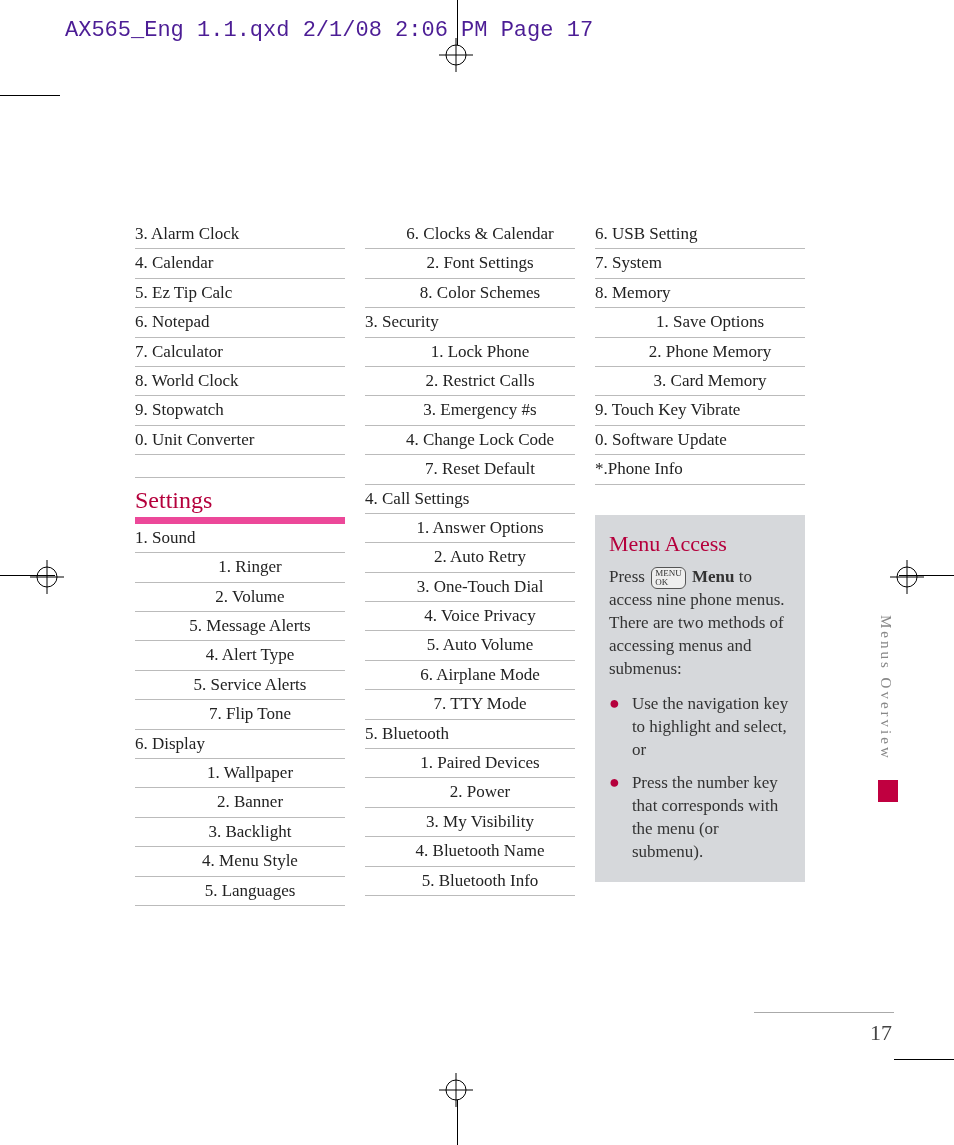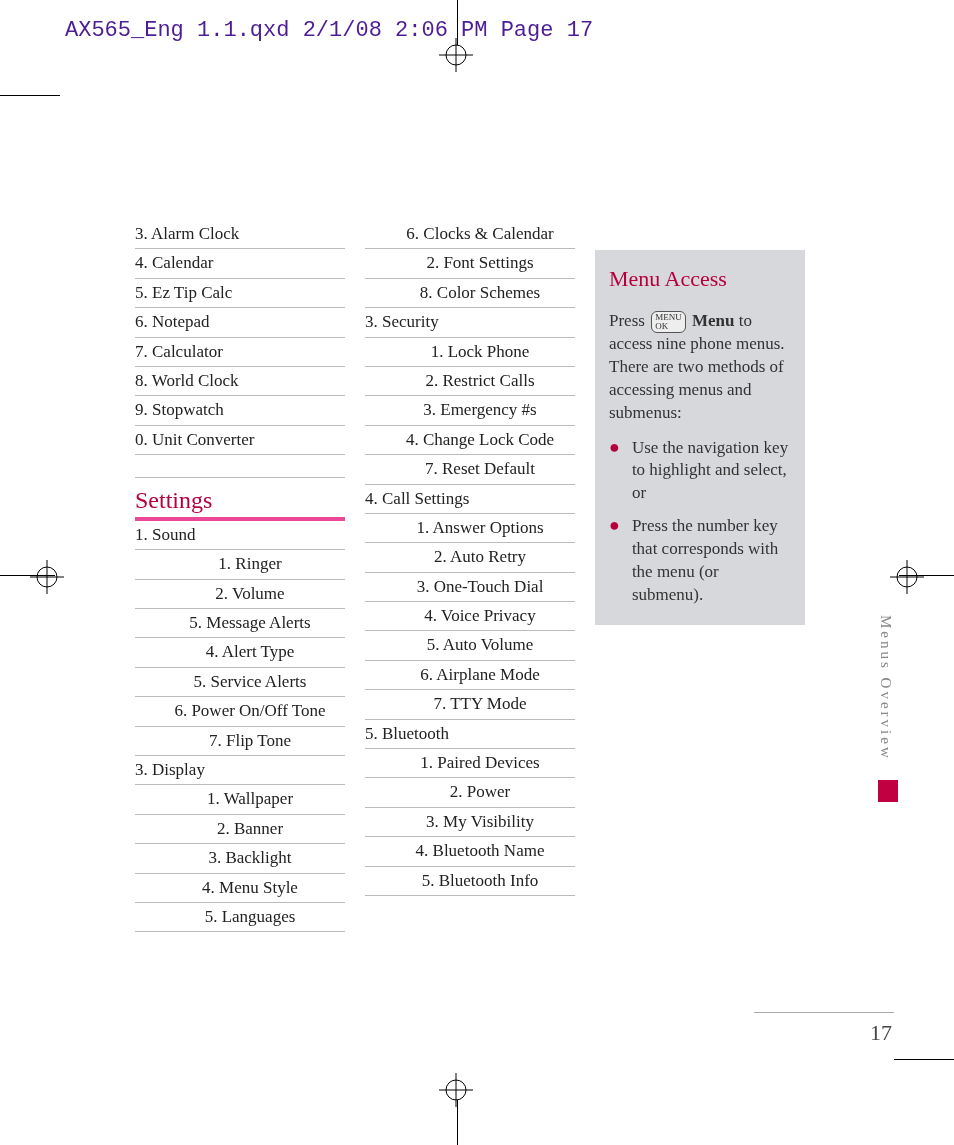--- a/index.html
+++ b/index.html
@@ -51,42 +51,42 @@
     color: #222;
   }
   .menu-item {
     border-bottom: 1px solid #bbb;
     padding: 4px 0 4px 0;
   }
   .sub { padding-left: 20px; text-align: center; }
   .section-head {
     color: #b5003c;
     font-size: 24px;
-    border-bottom: 4px solid #ec4899;
+    border-bottom: 7px solid #ec4899;
     border-top: 1px solid #bbb;
     padding: 2px 0;
     margin-top: 22px;
   }
   .heading-top-rule {
     border-top: 1px solid #bbb;
     height: 6px;
     margin-top: 22px;
   }
   .info-box {
     background: #d6d8db;
     padding: 14px 14px 18px 14px;
     margin-top: 30px;
     font-size: 17px;
     line-height: 1.35;
     color: #333;
   }
   .info-box .title {
     color: #b5003c;
     font-size: 22px;
-    margin-bottom: 16px;
+    margin-bottom: 8px;
   }
   .info-box .bullets { margin-top: 12px; }
   .info-box .bullet {
     display: flex;
     margin-top: 10px;
   }
   .info-box .dot {
     color: #b5003c;
     font-size: 18px;
     margin-right: 12px;
@@ -193,23 +193,22 @@
         </div>
       <div class="heading-top-rule"></div>
       <div class="section-head" style="border-top:none;margin-top:0;">Settings</div>
       <div id="col1-settings">
           <div class="menu-item">1. Sound</div>
           <div class="menu-item sub">1. Ringer</div>
           <div class="menu-item sub">2. Volume</div>
           <div class="menu-item sub">5. Message Alerts</div>
           <div class="menu-item sub">4. Alert Type</div>
           <div class="menu-item sub">5. Service Alerts</div>
-          <div class="menu-item sub">6. Power On/Off Tone</div>
           <div class="menu-item sub">7.  Flip Tone</div>
-          <div class="menu-item">3. Display</div>
+          <div class="menu-item">6. Display</div>
           <div class="menu-item sub">1. Wallpaper</div>
           <div class="menu-item sub">2. Banner</div>
           <div class="menu-item sub">3. Backlight</div>
           <div class="menu-item sub">4. Menu Style</div>
           <div class="menu-item sub">5. Languages</div>
         </div>
     </div>
 
     <div class="col">
       <div id="col2">
@@ -233,20 +232,31 @@
           <div class="menu-item">5. Bluetooth</div>
           <div class="menu-item sub">1. Paired Devices</div>
           <div class="menu-item sub">2. Power</div>
           <div class="menu-item sub">3. My Visibility</div>
           <div class="menu-item sub">4. Bluetooth Name</div>
           <div class="menu-item sub">5. Bluetooth Info</div>
         </div>
     </div>
 
     <div class="col">
+      <div id="col3-top">
+          <div class="menu-item">6. USB Setting</div>
+          <div class="menu-item">7.  System</div>
+          <div class="menu-item">8. Memory</div>
+          <div class="menu-item sub">1. Save Options</div>
+          <div class="menu-item sub">2. Phone Memory</div>
+          <div class="menu-item sub">3. Card Memory</div>
+          <div class="menu-item">9. Touch Key Vibrate</div>
+          <div class="menu-item">0. Software Update</div>
+          <div class="menu-item">*.Phone Info</div>
+        </div>
       <div class="info-box">
         <div class="title">Menu Access</div>
         <div>
           <span>Press </span><span class="menu-key">MENU<br>OK</span>
           <b>Menu</b><span> to access nine phone menus. There are two methods of accessing menus and submenus:</span>
         </div>
         <div class="bullets" id="info-bullets">
             <div class="bullet">
               <div class="dot">●</div>
               <div>Use the navigation key to highlight and select, or</div>

